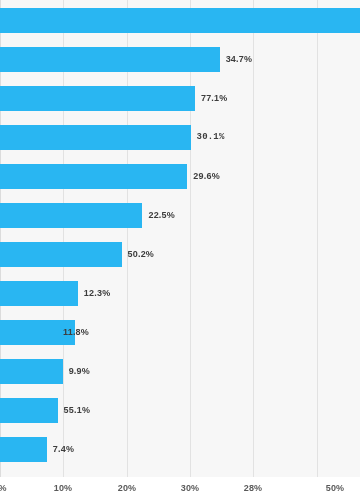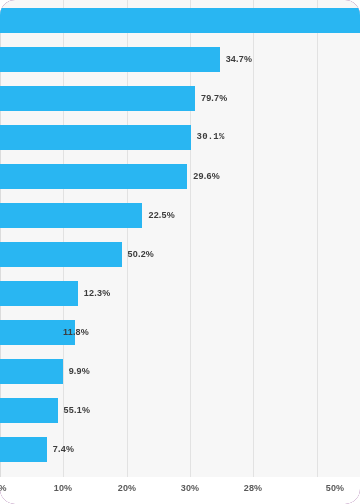--- a/index.html
+++ b/index.html
@@ -13,21 +13,20 @@
     overflow: hidden;
     font-family: "Liberation Sans", sans-serif;
   }
 
   #chart-root {
     position: relative;
     width: 360px;
     height: 504px;
     background: #701a75;
     overflow: hidden;
-    border-radius: 15px;
   }
 
   
   #plot-area {
     position: absolute;
     left: 0;
     top: 0;
     width: 360px;
     height: 477px;
     background: #f7f7f7;
@@ -110,21 +109,21 @@
     <div id="bars">
         <div class="bar-row" style="top: 8px;">
           <div class="bar" style="width: 359.544px; background: rgb(41, 182, 242);"></div>
         </div>
         <div class="bar-row" style="top: 47px;">
           <div class="bar" style="width: 219.651px; background: rgb(41, 182, 242);"></div>
           <div class="bar-label" style="left: 225.651px;">34.7%</div>
         </div>
         <div class="bar-row" style="top: 86px;">
           <div class="bar" style="width: 194.964px; background: rgb(41, 182, 242);"></div>
-          <div class="bar-label" style="left: 200.964px;">79.7%</div>
+          <div class="bar-label" style="left: 200.964px;">77.1%</div>
         </div>
         <div class="bar-row" style="top: 125px;">
           <div class="bar" style="width: 190.533px; background: rgb(41, 182, 242);"></div>
           <div class="bar-label" style="left: 196.533px; font-family: Liberation Mono, monospace;">30.1%</div>
         </div>
         <div class="bar-row" style="top: 164px; padding-left: 11px;">
           <div class="bar" style="width: 187.368px; background: rgb(41, 182, 242);"></div>
           <div class="bar-label" style="left: 193.368px;">29.6%</div>
         </div>
         <div class="bar-row" style="top: 203px;">

